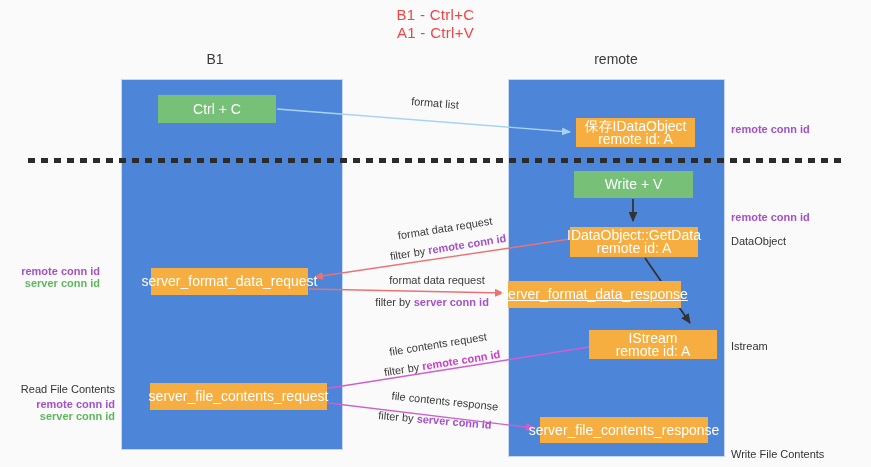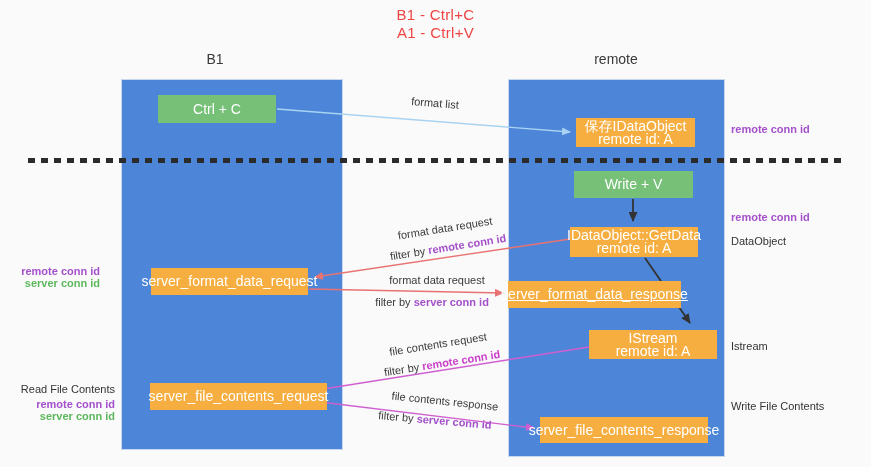--- a/index.html
+++ b/index.html
@@ -94,21 +94,21 @@
     <div>remote id: A</div>
   </div>
   <div class="abs node orange" style="left:540px;top:417px;width:168px;height:26px;">
     <div>server_file_contents_response</div>
   </div>
 
   <div class="abs side-label purple" style="left:731px;top:123px;">remote conn id</div>
   <div class="abs side-label purple" style="left:731px;top:211px;">remote conn id</div>
   <div class="abs side-label dark" style="left:731px;top:235px;">DataObject</div>
   <div class="abs side-label dark" style="left:731px;top:340px;">Istream</div>
-  <div class="abs side-label dark" style="left:731px;top:400px;">Write File Contents</div>
+  <div class="abs side-label dark" style="left:731px;top:448px;">Write File Contents</div>
 
   <div class="abs" style="left:10px;top:265px;width:90px;text-align:right;">
     <div class="side-label purple">remote conn id</div>
     <div class="side-label green-txt">server conn id</div>
   </div>
   <div class="abs" style="left:15px;top:383px;width:100px;text-align:right;">
     <div class="side-label dark">Read File Contents</div>
     <div class="side-label purple" style="margin-top:3px;">remote conn id</div>
     <div class="side-label green-txt">server conn id</div>
   </div>

